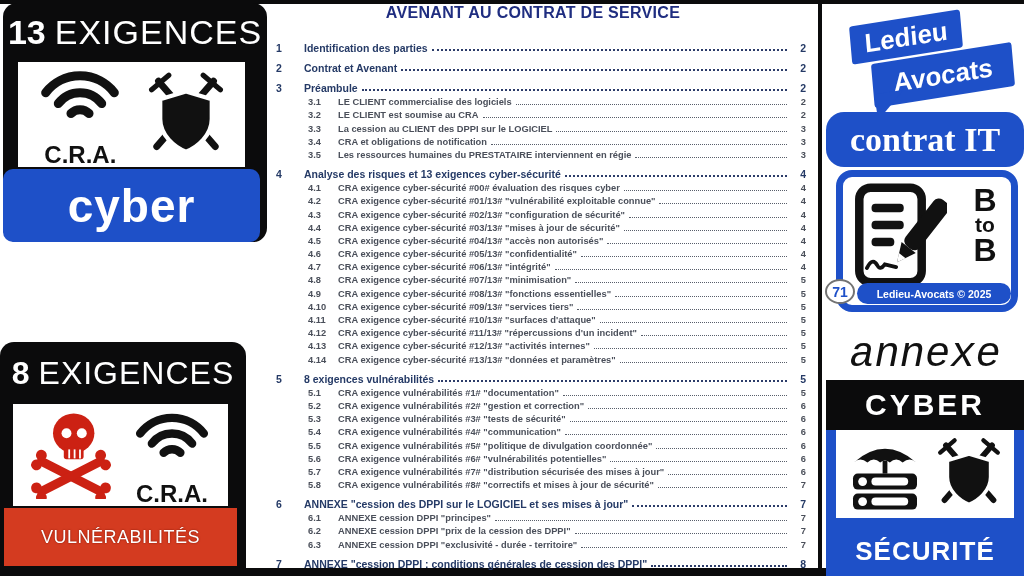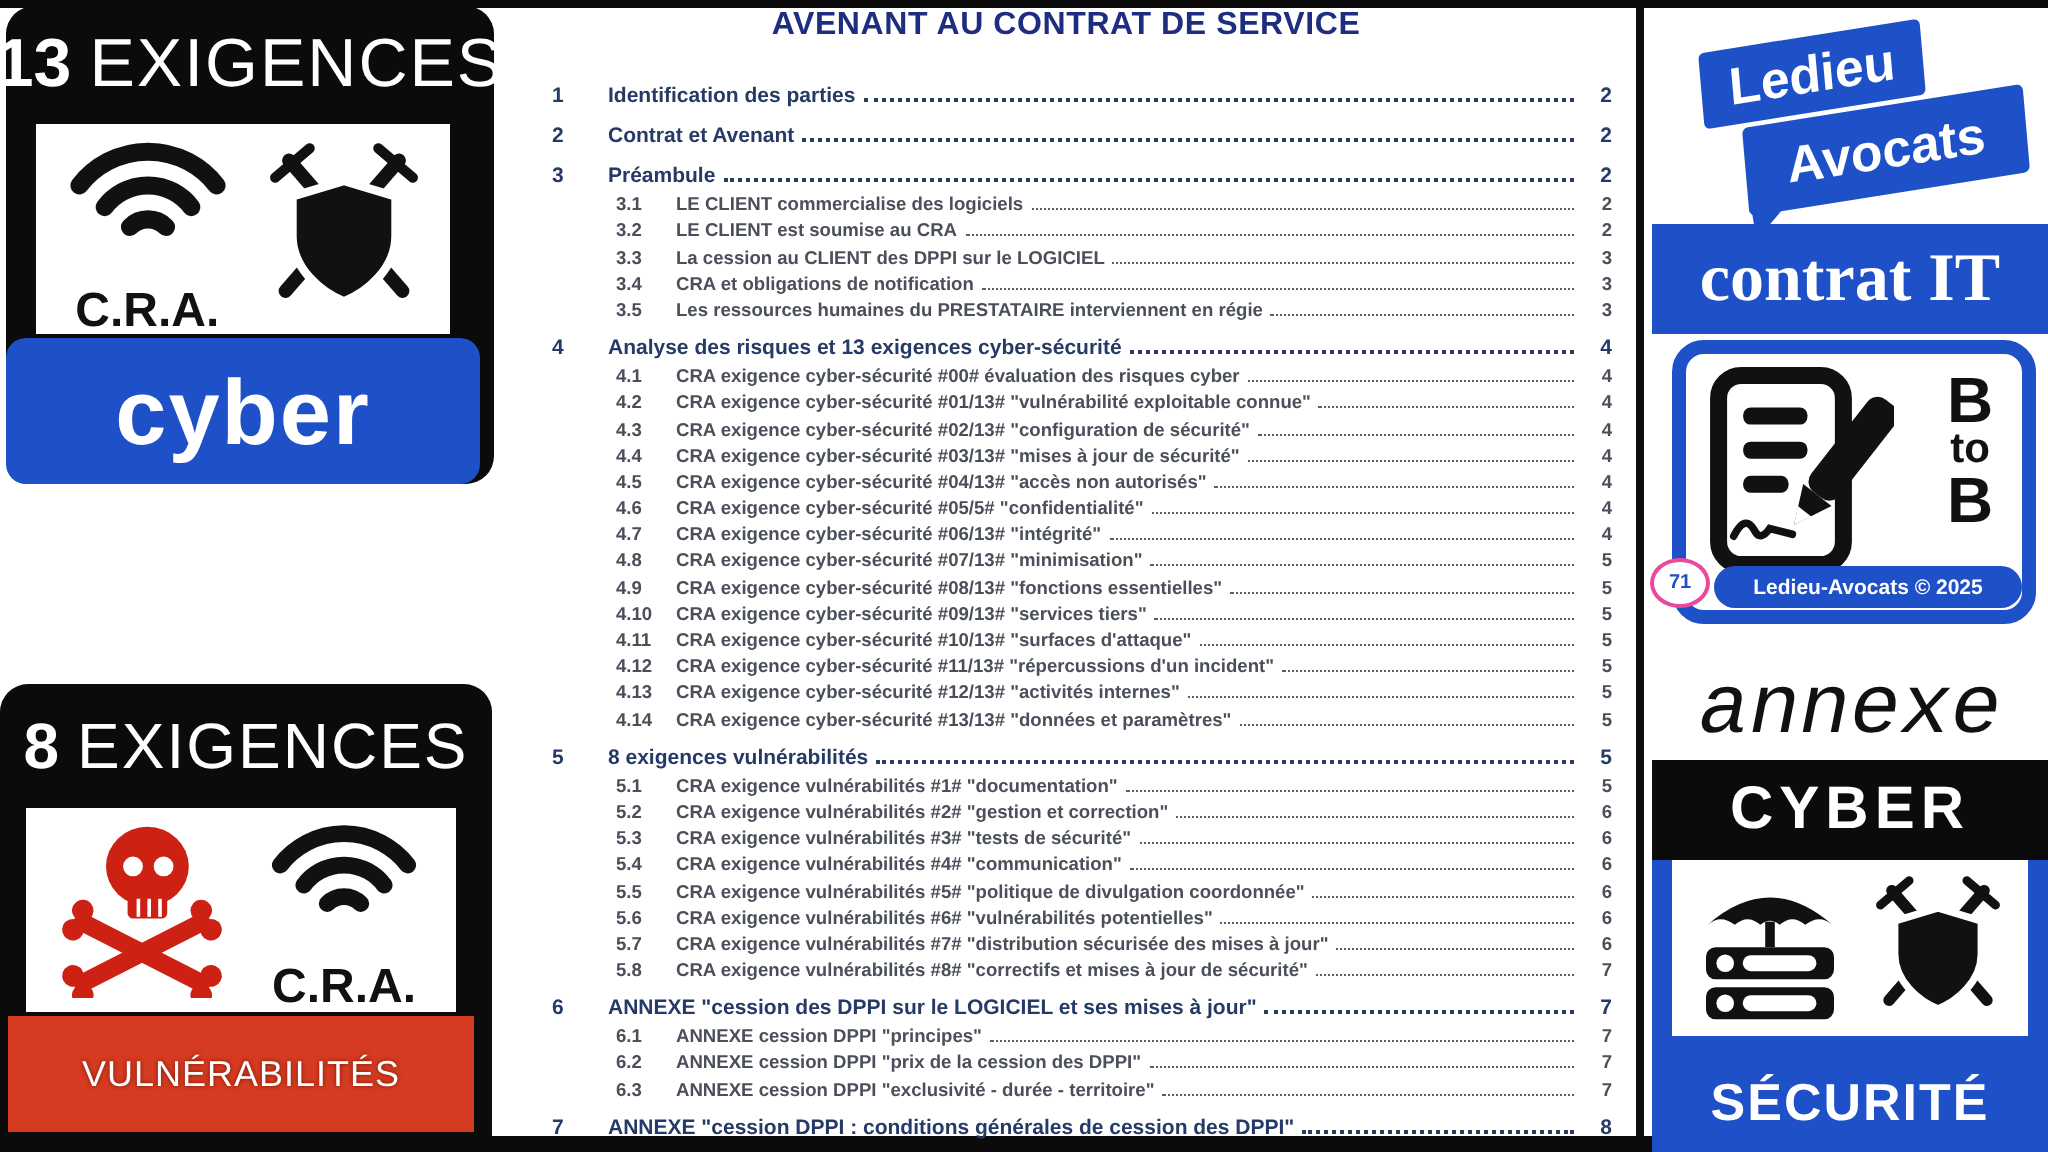--- a/index.html
+++ b/index.html
@@ -5,21 +5,21 @@
   html,body{margin:0;padding:0;background:#e8e8e8;}
   .slide{position:relative;width:1024px;height:576px;background:#ffffff;overflow:hidden;
          font-family:"Liberation Sans",sans-serif;}
   .edge{position:absolute;left:0;width:1024px;background:#0b0b0c;}
   .edge.top{top:0;height:4px;}
   .edge.bottom{bottom:0;height:8px;}
   .vline{position:absolute;top:0;left:818px;width:4px;height:576px;background:#0b0b0c;}
 
   
   .badge{position:absolute;background:#0b0b0c;}
-  .badge-cyber{left:3px;top:3px;width:244px;height:239px;border-radius:14px;}
+  .badge-cyber{left:3px;top:3px;width:244px;height:239px;border-radius:14px;padding-left:20px;}
   .badge-vuln{left:0;top:342px;width:246px;height:234px;border-radius:14px 14px 0 0;}
   .b-head{position:absolute;left:0;right:0;display:flex;align-items:center;justify-content:center;
           color:#fff;gap:9px;}
   .badge-cyber .b-head{top:0;height:58px;font-size:34px;}
   .badge-vuln  .b-head{top:4px;height:54px;font-size:32px;}
   .b-head .num{font-weight:900;}
   .b-head .word{font-weight:500;letter-spacing:1px;}
   .b-panel{position:absolute;background:#fff;display:flex;align-items:center;justify-content:space-evenly;}
   .badge-cyber .b-panel{left:15px;right:22px;top:59px;height:105px;}
   .badge-vuln  .b-panel{left:13px;right:18px;top:62px;height:102px;}
@@ -49,35 +49,35 @@
   
   .logo{position:absolute;left:840px;top:6px;width:180px;height:108px;}
   .logo .band{position:absolute;background:#1e50c8;color:#fff;font-weight:800;font-size:26px;
         display:flex;align-items:center;justify-content:center;transform:rotate(-9deg) skewX(-4deg);
         border-radius:3px;}
   .logo .band1{left:10px;top:12px;width:112px;height:38px;}
   .logo .band2{left:32px;top:47px;width:142px;height:44px;}
   .logo .tail{position:absolute;left:36px;top:86px;width:0;height:0;
         border-top:26px solid #1e50c8;border-right:30px solid transparent;transform:rotate(-9deg);}
   .contratit{position:absolute;left:826px;top:112px;width:198px;height:55px;background:#1e50c8;
-        border-radius:0;display:flex;align-items:center;justify-content:center;color:#fff;
+        border-radius:18px;display:flex;align-items:center;justify-content:center;color:#fff;
         font-family:"Liberation Serif",serif;font-weight:700;font-size:34px;}
   .btob{position:absolute;left:836px;top:170px;width:168px;height:128px;background:#fff;
         border:7px solid #1e50c8;border-radius:16px;}
   .btob .doc{position:absolute;left:8px;top:6px;}
   .btob .stack{position:absolute;right:2px;top:8px;width:48px;display:flex;flex-direction:column;
         align-items:center;color:#111;font-weight:900;line-height:.95;}
   .btob .stack .big{font-size:32px;}
   .btob .stack .small{font-size:21px;}
   .pill{position:absolute;left:14px;right:0px;bottom:1px;height:21px;background:#1e50c8;
         border-radius:11px;display:flex;align-items:center;justify-content:center;
         color:#fff;font-size:10.5px;font-weight:700;}
   .bubble{position:absolute;left:-18px;bottom:1px;width:26px;height:21px;background:#fff;
-        border:2px solid #ec4899;border-radius:50%;display:flex;align-items:center;justify-content:center;
-        color:#1e50c8;font-size:10px;font-weight:800;}
+        border:2px solid #737373;border-radius:50%;display:flex;align-items:center;justify-content:center;
+        color:#1e50c8;font-size:14px;font-weight:800;}
   .annexe{position:absolute;left:826px;top:330px;width:198px;height:50px;background:#fff;
         display:flex;align-items:center;justify-content:center;color:#111;
         font-family:Liberation Mono, monospace;font-style:italic;font-size:42px;}
   .cyberbox{position:absolute;left:826px;top:380px;width:198px;height:50px;background:#0b0b0c;
         display:flex;align-items:center;justify-content:center;color:#fff;font-weight:900;
         font-size:30px;letter-spacing:3px;}
   .iconpanel{position:absolute;left:826px;top:430px;width:178px;height:88px;background:#fff;
         border-left:10px solid #1e50c8;border-right:10px solid #1e50c8;
         display:flex;align-items:center;justify-content:space-evenly;}
   .securite{position:absolute;left:826px;top:518px;width:198px;height:66px;background:#1e50c8;
@@ -258,21 +258,21 @@
         <span class="pg">4</span>
       </div>
       <div class="row level-2">
         <span class="num">4.5</span>
         <span class="lab">CRA exigence cyber-sécurité #04/13# "accès non autorisés"</span>
         <span class="lead"></span>
         <span class="pg">4</span>
       </div>
       <div class="row level-2">
         <span class="num">4.6</span>
-        <span class="lab">CRA exigence cyber-sécurité #05/5# "confidentialité"</span>
+        <span class="lab">CRA exigence cyber-sécurité #05/13# "confidentialité"</span>
         <span class="lead"></span>
         <span class="pg">4</span>
       </div>
       <div class="row level-2">
         <span class="num">4.7</span>
         <span class="lab">CRA exigence cyber-sécurité #06/13# "intégrité"</span>
         <span class="lead"></span>
         <span class="pg">4</span>
       </div>
       <div class="row level-2">

